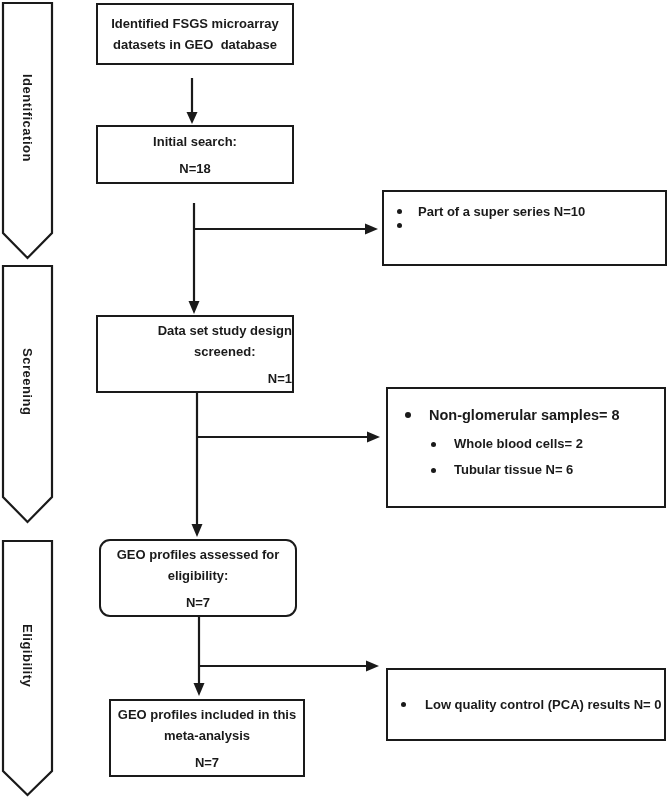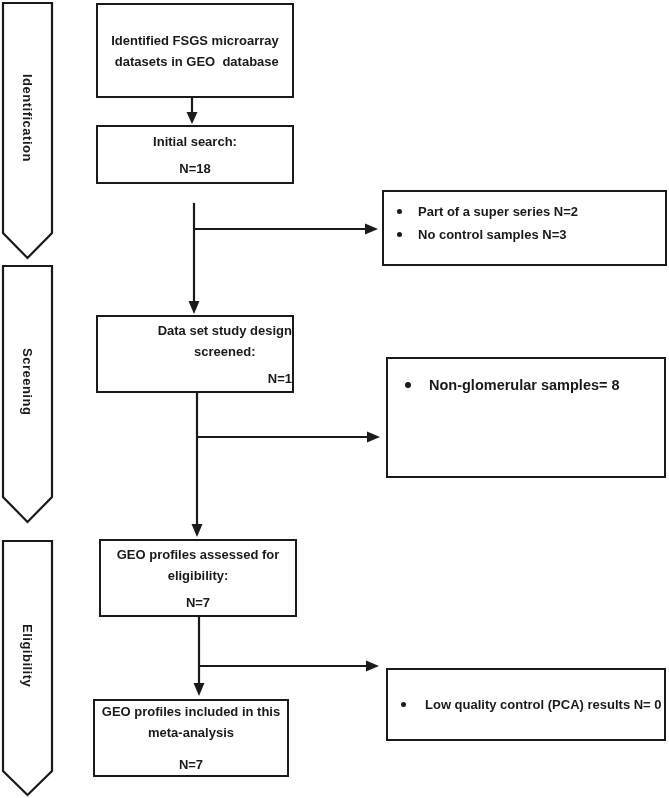--- a/index.html
+++ b/index.html
@@ -132,63 +132,72 @@
   <div class="stage-label" style="left:3px; top:3px; width:49px; height:230px;">
     <span>Identification</span>
   </div>
   <div class="stage-label" style="left:3px; top:266px; width:49px; height:231px;">
     <span>Screening</span>
   </div>
   <div class="stage-label" style="left:3px; top:541px; width:49px; height:230px;">
     <span>Eligibility</span>
   </div>
 
-  <div class="fbox" style="left:96px; top:3px; width:198px; height:95px;text-align:right;">
+  <div class="fbox" style="left:96px; top:3px; width:198px; height:62px;">
     <div class="bt">Identified FSGS microarray
 datasets in GEO  database</div>
   </div>
 
   <div class="fbox" style="left:96px; top:125px; width:198px; height:59px;">
     <div class="bt">Initial search:</div>
     <div class="bn">N=18</div>
   </div>
 
   <div class="fbox" style="left:96px; top:315px; width:198px; height:78px;align-items:flex-end;">
     <div class="bt">Data set study design
 screened:</div>
     <div class="bn">N=1</div>
   </div>
 
-  <div class="fbox" style="left:99px; top:539px; width:198px; height:78px;">
+  <div class="fbox" style="left:99px; top:539px; width:198px; height:78px;border-radius:11px;">
     <div class="bt">GEO profiles assessed for
 eligibility:</div>
     <div class="bn">N=7</div>
   </div>
 
-  <div class="fbox" style="left:93px; top:699px; width:196px; height:78px;justify-content:space-between;">
+  <div class="fbox" style="left:109px; top:699px; width:196px; height:78px;">
     <div class="bt">GEO profiles included in this
 meta-analysis</div>
     <div class="bn">N=7</div>
   </div>
 
   <div class="xbox" id="xbox-search" style="left:382px; top:190px; width:285px; height:76px;">
     <div class="xitem">
       <span class="dot"></span>
-      <span class="xtxt">Part of a super series N=2</span>
+      <span class="xtxt">Part of a super series N=10</span>
     </div>
     <div class="xitem">
       <span class="dot"></span>
-      <span class="xtxt">No control samples N=3</span>
-    </div>
-  </div>
-
-  <div class="xbox" id="xbox-screening" style="left:386px; top:357px; width:280px; height:121px;">
+    </div>
+  </div>
+
+  <div class="xbox" id="xbox-screening" style="left:386px; top:387px; width:280px; height:121px;">
     <div class="xitem xlead">
       <span class="dot"></span>
       <span class="xtxt">Non-glomerular samples= 8</span>
+    </div>
+    <div class="xsubs">
+      <div class="xitem xsub">
+        <span class="dot"></span>
+        <span class="xtxt">Whole blood cells= 2</span>
+      </div>
+      <div class="xitem xsub">
+        <span class="dot"></span>
+        <span class="xtxt">Tubular tissue N= 6</span>
+      </div>
     </div>
   </div>
 
   <div class="xbox" id="xbox-eligibility" style="left:386px; top:628px; width:280px; height:73px;margin-top:40px;">
     <div class="xitem">
       <span class="dot"></span>
       <span class="xtxt">Low quality control (PCA) results N= 0</span>
     </div>
   </div>
 

